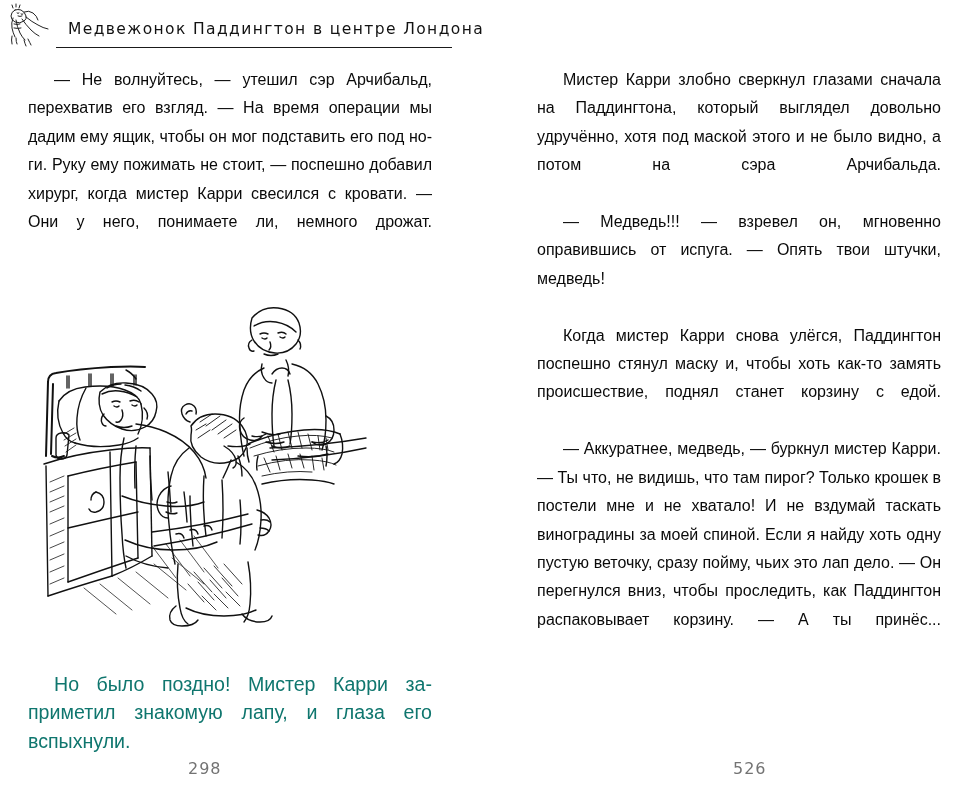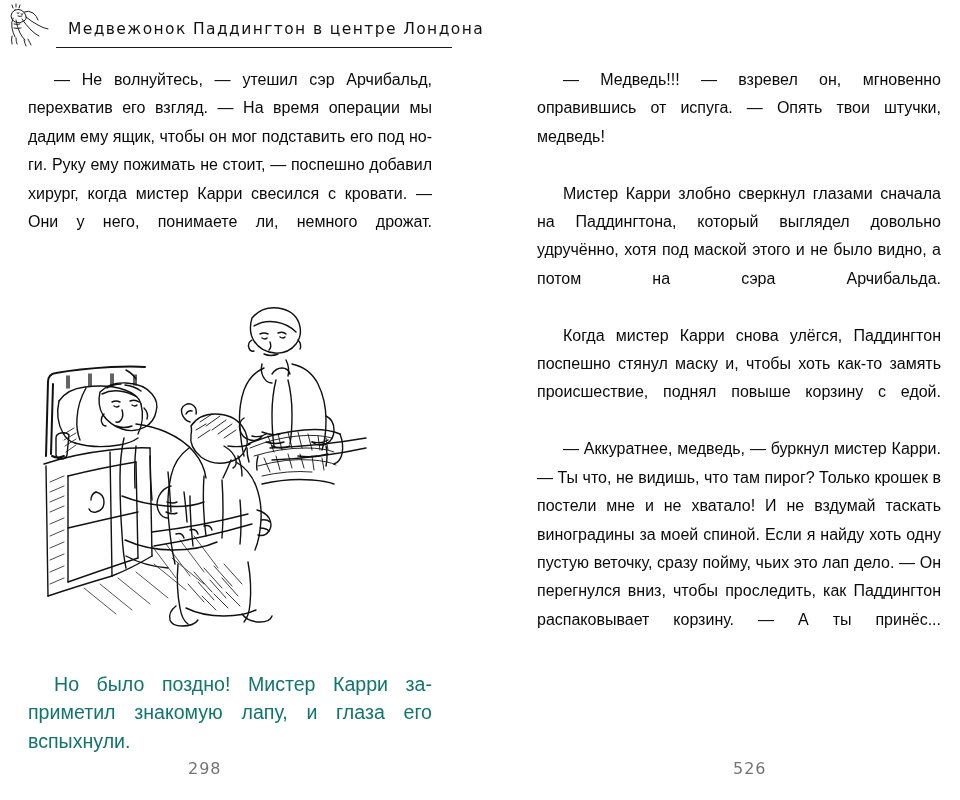--- a/index.html
+++ b/index.html
@@ -334,22 +334,22 @@
       <p>Но было поздно! Мистер Карри за­приметил знакомую лапу, и глаза его вспыхнули.</p>
     </div>
 
     <div class="folio">298</div>
   </div>
 
   <div class="page page-right">
 
 
     <div class="column">
+      <p>Мистер Карри злобно сверкнул гла­зами сначала на Паддингтона, который выглядел довольно удручённо, хотя под маской этого и не было видно, а по­том на сэра Арчибальда.</p>
       <p>— Медведь!!! — взревел он, мгно­венно оправившись от испуга. — Опять твои штучки, медведь!</p>
-      <p>Мистер Карри злобно сверкнул гла­зами сначала на Паддингтона, который выглядел довольно удручённо, хотя под маской этого и не было видно, а по­том на сэра Арчибальда.</p>
-      <p>Когда мистер Карри снова улёгся, Паддингтон поспешно стянул маску и, чтобы хоть как-то замять происше­ствие, поднял повыше корзину с едой.</p>
+      <p>Когда мистер Карри снова улёгся, Паддингтон поспешно стянул маску и, чтобы хоть как-то замять происше­ствие, поднял станет корзину с едой.</p>
       <p>— Аккуратнее, медведь, — буркнул мистер Карри. — Ты что, не видишь, что там пирог? Только крошек в по­стели мне и не хватало! И не вздумай таскать виноградины за моей спиной. Если я найду хоть одну пустую веточ­ку, сразу пойму, чьих это лап дело. — Он перегнулся вниз, чтобы проследить, как Паддингтон распаковывает корзи­ну. — А ты принёс...</p>
     </div>
 
     <div class="folio">526</div>
   </div>
 
 </div>
 
 </body></html>

